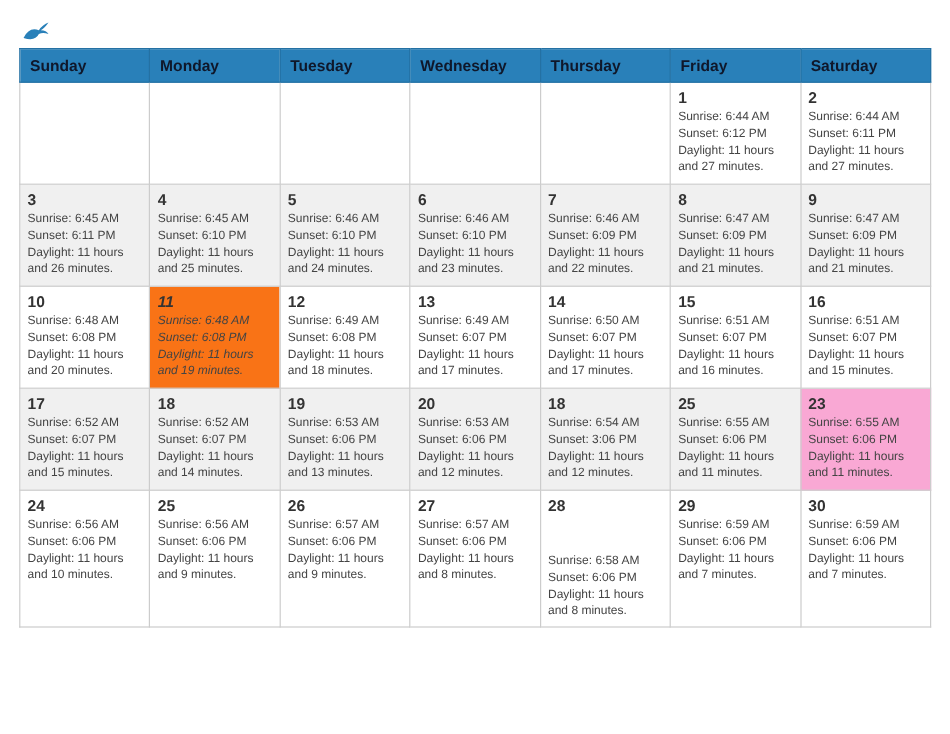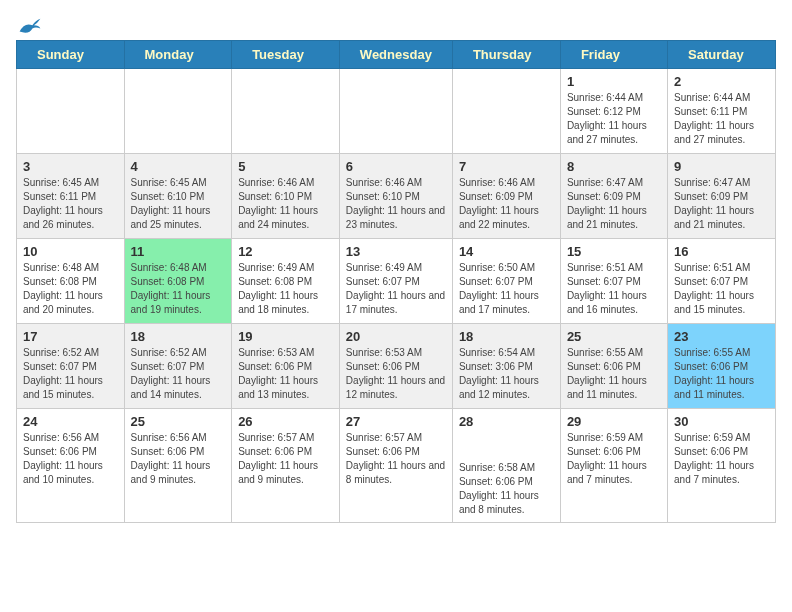--- a/index.html
+++ b/index.html
@@ -52,24 +52,24 @@
       font-size: 15px;
       color: #555;
     }
     .calendar {
       width: 100%;
       border-collapse: collapse;
       border: 1px solid #ccc;
     }
     .calendar th {
       background-color: #2980b9;
-      color: #fef9c3;
+      color: #0f172a;
       font-size: 13px;
       font-weight: bold;
-      padding: 6px 20px;
+      padding: 6px 8px;
       text-align: left;
       border: 1px solid #2471a3;
     }
     .calendar td {
       width: calc(100% / 7);
       vertical-align: top;
       padding: 5px 6px;
       border: 1px solid #ccc;
       font-size: 10.5px;
       color: #333;
@@ -193,21 +193,21 @@
 Daylight: 11 hours and 21 minutes.</div>
         </td>
       </tr>
       <tr>
         <td style="background: rgb(255, 255, 255);">
           <span class="day-num">10</span>
           <div class="day-info" style="white-space: pre-line;">Sunrise: 6:48 AM
 Sunset: 6:08 PM
 Daylight: 11 hours and 20 minutes.</div>
         </td>
-        <td style="background: #86efac;">
+        <td style="background: #f97316; font-style: italic;">
           <span class="day-num">11</span>
           <div class="day-info" style="white-space: pre-line;">Sunrise: 6:48 AM
 Sunset: 6:08 PM
 Daylight: 11 hours and 19 minutes.</div>
         </td>
         <td style="background: rgb(255, 255, 255);">
           <span class="day-num">12</span>
           <div class="day-info" style="white-space: pre-line;">Sunrise: 6:49 AM
 Sunset: 6:08 PM
 Daylight: 11 hours and 18 minutes.</div>
@@ -267,21 +267,21 @@
           <div class="day-info" style="white-space: pre-line;">Sunrise: 6:54 AM
 Sunset: 3:06 PM
 Daylight: 11 hours and 12 minutes.</div>
         </td>
         <td style="background: rgb(240, 240, 240);">
           <span class="day-num">25</span>
           <div class="day-info" style="white-space: pre-line;">Sunrise: 6:55 AM
 Sunset: 6:06 PM
 Daylight: 11 hours and 11 minutes.</div>
         </td>
-        <td style="background: #7dd3fc;">
+        <td style="background: #f9a8d4;">
           <span class="day-num">23</span>
           <div class="day-info" style="white-space: pre-line;">Sunrise: 6:55 AM
 Sunset: 6:06 PM
 Daylight: 11 hours and 11 minutes.</div>
         </td>
       </tr>
       <tr>
         <td style="background: rgb(255, 255, 255);">
           <span class="day-num">24</span>
           <div class="day-info" style="white-space: pre-line;">Sunrise: 6:56 AM

